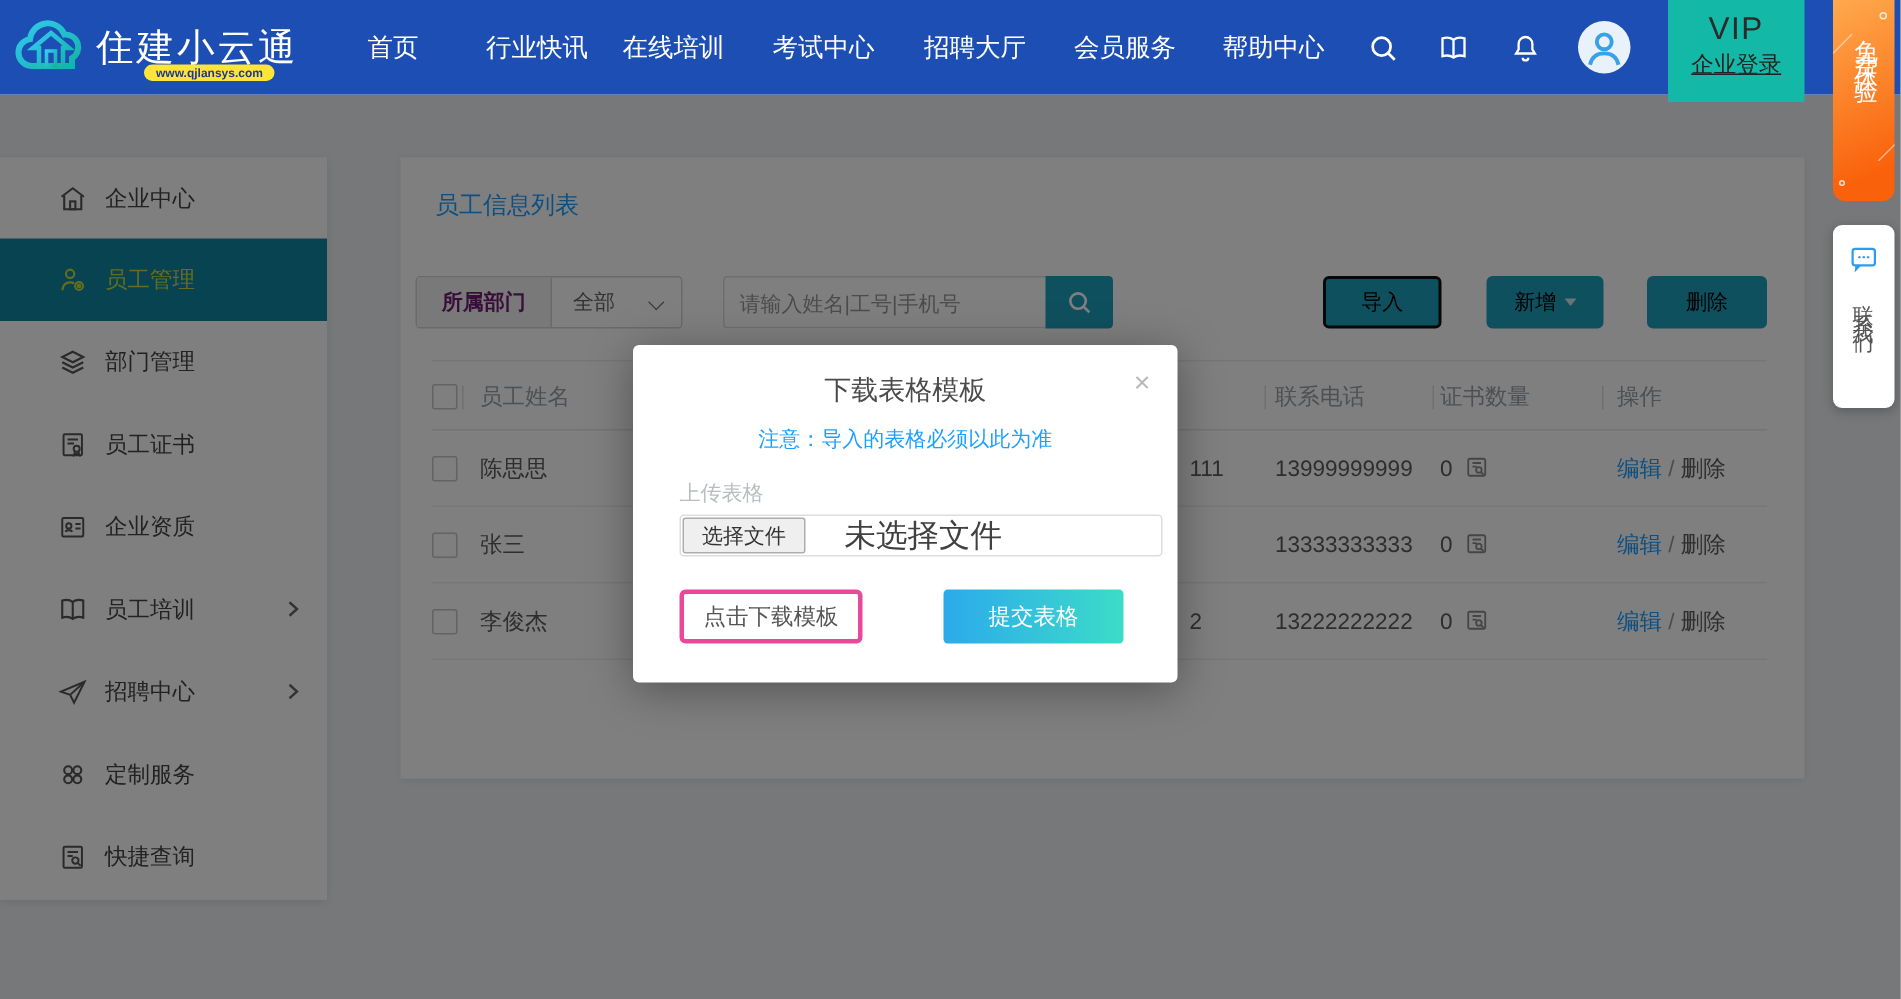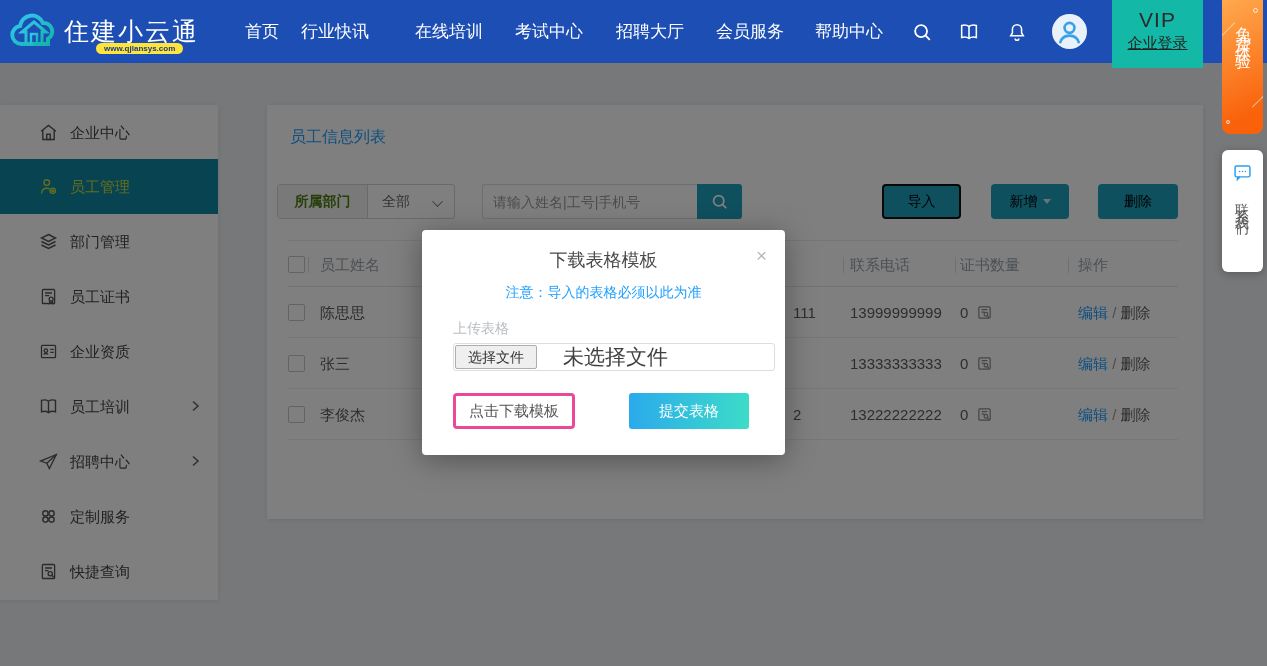--- a/index.html
+++ b/index.html
@@ -25,21 +25,21 @@
   .side-item .s-label { position:absolute; left:70px; top:0; line-height:55px; }
   .side-item .s-arrow { position:absolute; right:16px; top:20px; width:14px; height:14px; color:#666; }
   .side-item.active { background:#0e86a2; color:#c9db3c; }
   .side-item.active .s-ico { color:#c9db3c; }
 
   
   .main-card { position:absolute; left:267px; top:105px; width:936px; height:414px; background:#fff; box-shadow:0 1px 5px rgba(0,0,0,.08); }
   .page-title { position:absolute; left:23px; top:22px; font-size:16px; color:#1e9fff; }
 
   .dept-group { position:absolute; left:10px; top:79px; width:178px; height:35px; border:1px solid #d4d4d4; border-radius:3px; display:flex; }
-  .dept-label { width:90px; background:#f3f3f3; border-right:1px solid #d4d4d4; color:#4d7c0f; font-size:14px; font-weight:700; line-height:33px; text-align:center; }
+  .dept-label { width:90px; background:#f3f3f3; border-right:1px solid #d4d4d4; color:#701a75; font-size:14px; font-weight:700; line-height:33px; text-align:center; }
   .dept-select { flex:1; position:relative; color:#666; font-size:14px; line-height:33px; padding-left:14px; cursor:pointer; }
   .dept-select .chev { position:absolute; right:12px; top:12px; width:9px; height:9px; border-right:1.6px solid #777; border-bottom:1.6px solid #777; transform:rotate(45deg) scale(.85); }
 
   .search-wrap { position:absolute; left:215px; top:79px; width:260px; height:35px; display:flex; }
   .search-input { width:215px; height:35px; border:1px solid #ddd; border-right:none; border-radius:3px 0 0 3px; padding:0 10px; font-size:14px; color:#333; outline:none; font-family:inherit; }
   .search-input::placeholder { color:#999; }
   .search-btn { width:45px; height:35px; background:#1fa0bf; border:none; border-radius:0 3px 3px 0; color:#fff; cursor:pointer; display:flex; align-items:center; justify-content:center; }
 
   .tbtn { position:absolute; top:79px; height:35px; background:#1fa0bf; color:#000000; border:none; border-radius:4px; font-size:14px; cursor:pointer; font-family:inherit; }
   .tbtn.import { left:615px; width:79px; border:2px solid #101010; }
@@ -100,21 +100,21 @@
         </defs>
       <path d="M13 38a9 9 0 0 1-1-17.9A12 12 0 0 1 35 17a8.5 8.5 0 0 1 5 15.8V38z" fill="none" stroke="url(#cg)" stroke-width="4"></path>
       <path d="M26 16 14 26h4v12h16V26h4z" fill="none" stroke="url(#cg)" stroke-width="3"></path>
       <rect x="23" y="28" width="6" height="10" fill="none" stroke="url(#cg)" stroke-width="2.4"></rect>
     </svg>
   </div>
   <div class="brand-name">住建小云通</div>
   <div class="brand-badge">www.qjlansys.com</div>
 
   <div class="nav-item" style="left:262px">首页</div>
-  <div class="nav-item" style="left:335px">行业快讯</div>
+  <div class="nav-item" style="left:358px">行业快讯</div>
   <div class="nav-item" style="left:449px">在线培训</div>
   <div class="nav-item" style="left:549px">考试中心</div>
   <div class="nav-item" style="left:650px">招聘大厅</div>
   <div class="nav-item" style="left:750px">会员服务</div>
   <div class="nav-item" style="left:849px">帮助中心</div>
 
   <div class="top-icon" style="left:911px">
     <svg viewBox="0 0 24 24" fill="none" stroke="currentColor" stroke-width="2">
         <circle cx="11" cy="11" r="6.5"></circle>
         <path d="M16 16l4.5 4.5"></path>

